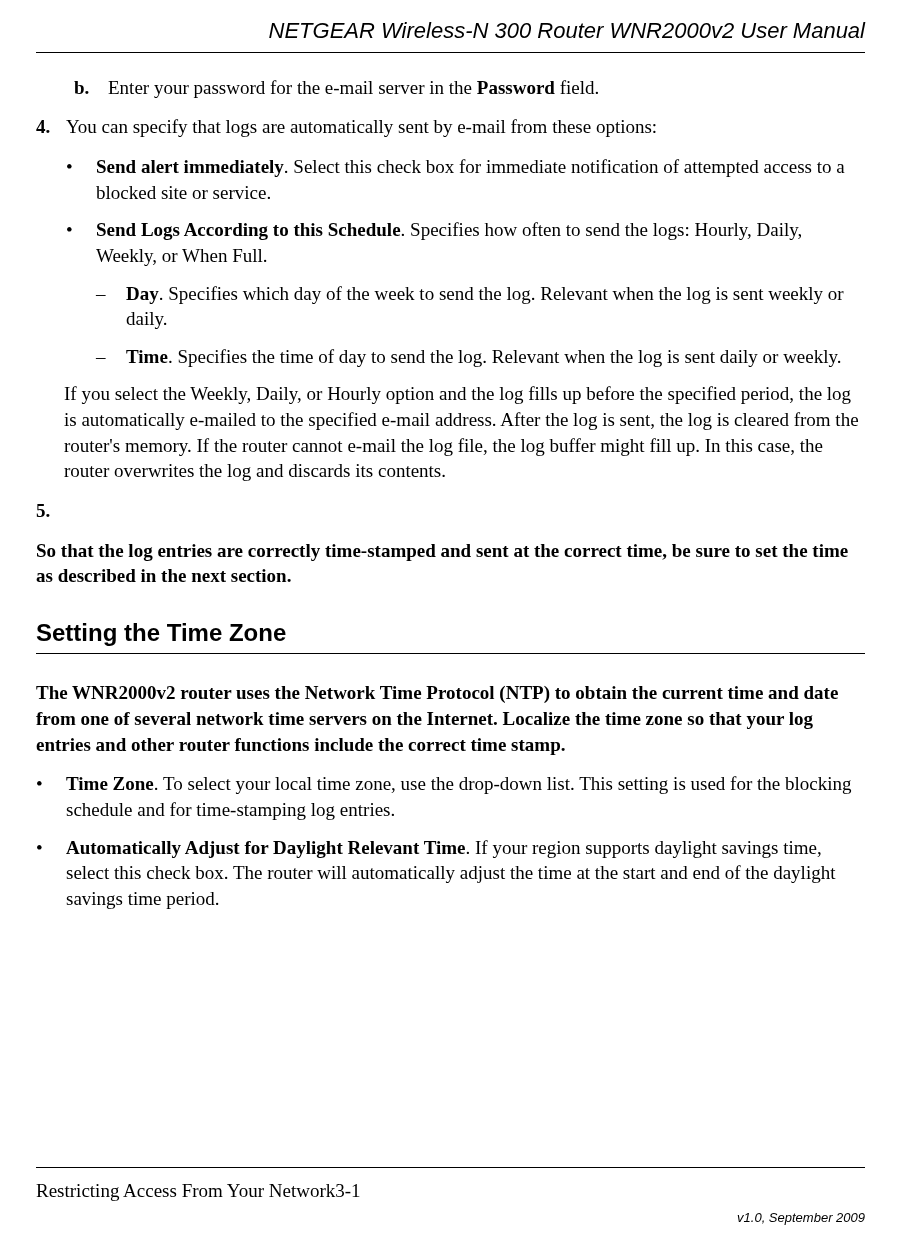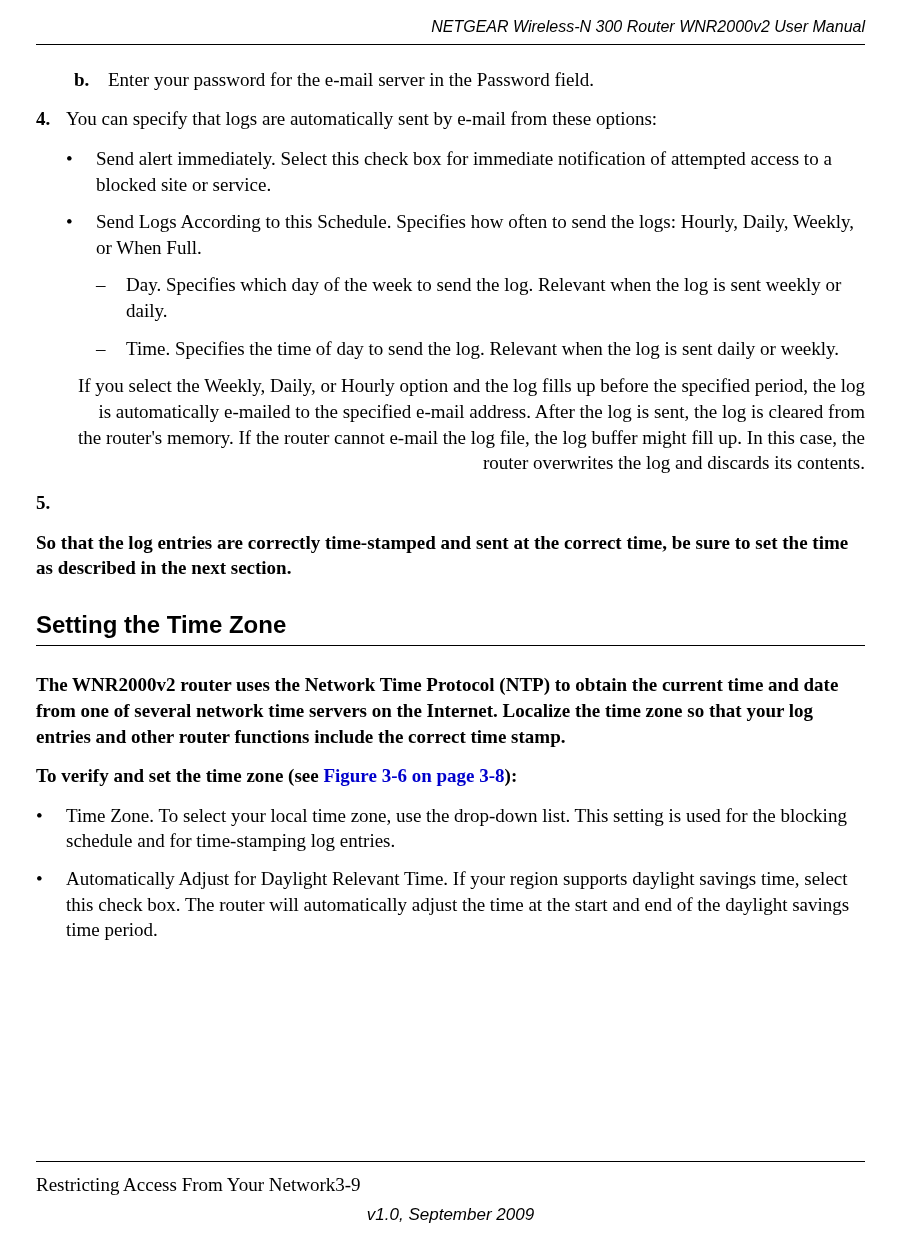--- a/index.html
+++ b/index.html
@@ -15,21 +15,21 @@
     .page {
       padding: 16px 36px 20px 36px;
       min-height: 1247px;
       box-sizing: border-box;
       position: relative;
     }
     .header {
       text-align: right;
       font-family: Arial, Helvetica, sans-serif;
       font-style: italic;
-      font-size: 16px;
+      font-size: 22px;
       color: #000;
       padding-bottom: 6px;
       border-bottom: 1.5px solid #000;
       margin-bottom: 22px;
     }
     .content {
       padding: 0 0;
     }
     .indent-b {
       display: flex;
@@ -62,30 +62,29 @@
     .dash-item {
       display: flex;
       margin-left: 60px;
       margin-bottom: 12px;
     }
     .dash-mark {
       flex-shrink: 0;
       width: 30px;
     }
     .para-indent {
-      margin-left: 38px;
-      margin-bottom: 14px;
-      text-align: right;
+      margin-left: 28px;
+      margin-bottom: 14px;
     }
     .para {
       margin-bottom: 14px;
       font-weight: bold;
     }
     .bold {
-      font-weight: normal;
+      font-weight: bold;
     }
     h2.section-title {
       font-family: Arial, Helvetica, sans-serif;
       font-size: 24px;
       font-weight: bold;
       margin-top: 28px;
       margin-bottom: 4px;
     }
     .title-rule {
       border: none;
@@ -105,24 +104,24 @@
       border: none;
       border-top: 1.5px solid #000;
       margin: 0 0 10px 0;
     }
     .footer-row {
       display: flex;
       font-size: 19px;
       margin-bottom: 6px;
     }
     .footer-version {
-      text-align: center;
+      text-align: right;
       font-style: italic;
       font-family: Arial, Helvetica, sans-serif;
-      font-size: 17px;
+      font-size: 13px;
     }
     .bullet-item-outer {
       display: flex;
       margin-bottom: 12px;
     }
     .bullet-mark-outer {
       flex-shrink: 0;
       width: 30px;
     }
   </style>
@@ -181,23 +180,20 @@
       <div class="marker-num">5.</div>
     </div>
 
     <div class="para">So that the log entries are correctly time-stamped and sent at the correct time, be sure to set the time as described in the next section.</div>
 
     <h2 class="section-title">Setting the Time Zone</h2>
     <hr class="title-rule">
 
     <div class="para">The WNR2000v2 router uses the Network Time Protocol (NTP) to obtain the current time and date from one of several network time servers on the Internet. Localize the time zone so that your log entries and other router functions include the correct time stamp.</div>
 
-    <div class="para">
-      <span>To verify and set the time zone (see </span><span class="link">Figure 3-6 on page 3-8</span><span>):</span>
-    </div>
 
     <div class="bullet-item-outer">
       <div class="bullet-mark-outer">•</div>
       <div>
         <span class="bold">Time Zone</span><span>. To select your local time zone, use the drop-down list. This setting is used for the blocking schedule and for time-stamping log entries.</span>
       </div>
     </div>
 
     <div class="bullet-item-outer">
       <div class="bullet-mark-outer">•</div>
@@ -205,18 +201,18 @@
         <span class="bold">Automatically Adjust for Daylight Relevant Time</span><span>. If your region supports daylight savings time, select this check box. The router will automatically adjust the time at the start and end of the daylight savings time period.</span>
       </div>
     </div>
 
   </div>
 
   <div class="footer">
     <hr class="footer-rule">
     <div class="footer-row">
       <span>Restricting Access From Your Network</span>
-      <span>3-9</span>
+      <span>3-1</span>
     </div>
     <div class="footer-version">v1.0, September 2009</div>
   </div>
 
 </div>
 
 </body></html>

